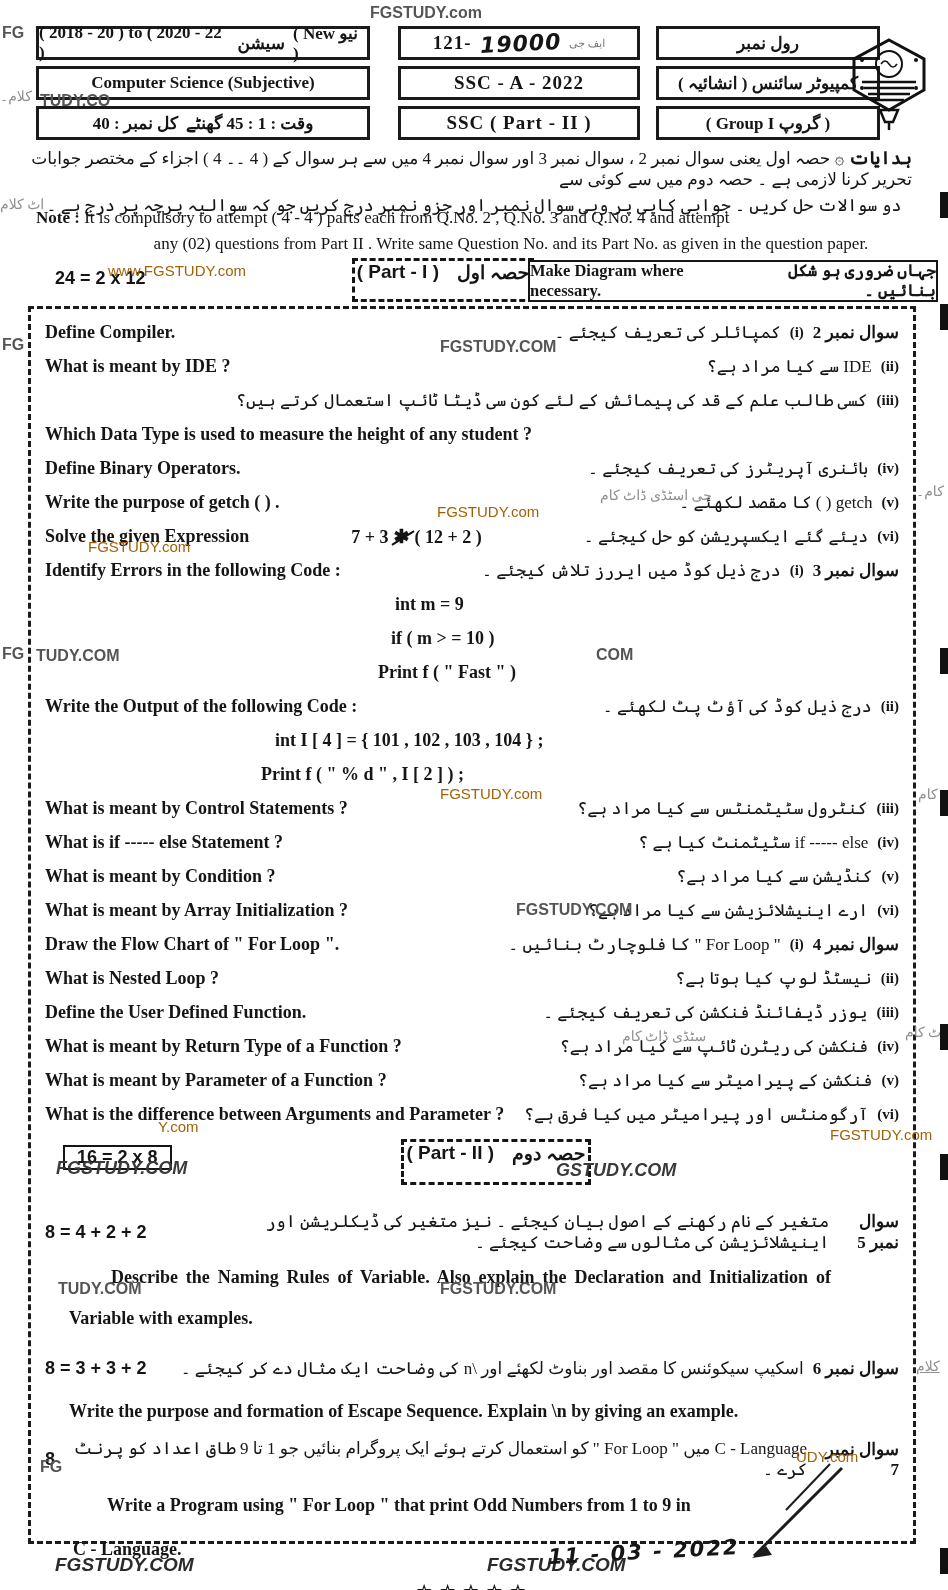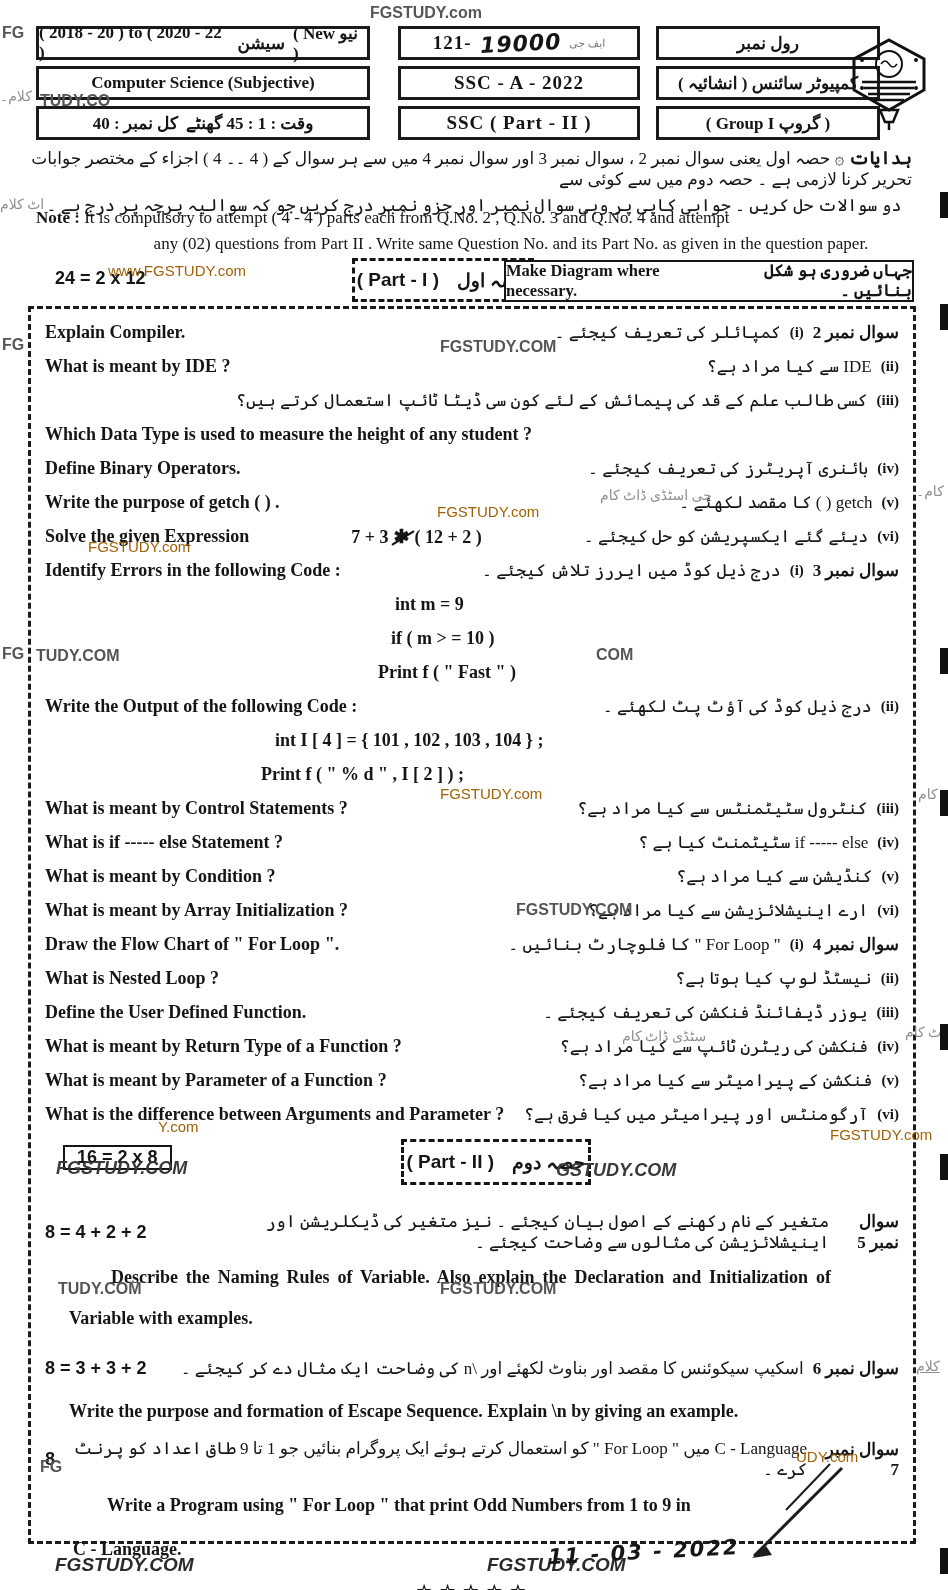--- a/index.html
+++ b/index.html
@@ -29,26 +29,26 @@
   
   .instr{position:absolute;left:30px;top:147px;width:888px;z-index:1;font-size:17px;}
   .instr-l1{direction:rtl;text-align:right;padding-right:6px;}
   .instr-l2{direction:rtl;text-align:center;margin-top:5px;}
   .instr-label{font-weight:bold;font-size:18px;}
   .note{position:absolute;left:36px;top:205px;width:884px;z-index:1;font-size:17px;line-height:26px;}
   .note-l2{padding-left:66px;text-align:center;}
   
   .p1-marks{position:absolute;left:55px;top:268px;z-index:1;font-family:"Liberation Sans",sans-serif;
             font-weight:bold;font-size:18px;}
-  .part-box{border:3px dashed #151515;display:flex;align-items:center;justify-content:center;gap:18px;
+  .part-box{border:3px dashed #151515;display:flex;justify-content:center;gap:18px;
             background:#fff;box-sizing:border-box;}
   .p1-box{position:absolute;left:352px;top:258px;width:182px;height:44px;z-index:2;}
   .part-en{font-family:"Liberation Sans",sans-serif;font-weight:bold;font-size:19px;white-space:nowrap;}
   .part-ur{font-weight:bold;font-size:19px;white-space:nowrap;}
-  .diagram-box{position:absolute;left:504px;top:260px;width:410px;height:42px;border:2.5px solid #151515;
+  .diagram-box{position:absolute;left:528px;top:260px;width:410px;height:42px;border:2.5px solid #151515;
                display:flex;align-items:center;justify-content:center;gap:6px;z-index:2;background:#fff;
                font-weight:bold;font-size:16.5px;box-sizing:border-box;}
   
   .main-box{position:absolute;left:28px;top:306px;width:888px;height:1238px;border:3px dashed #1c1c1c;
             box-sizing:border-box;padding:6px 12px 0 12px;z-index:1;background:transparent;}
   .qrow{display:flex;justify-content:space-between;align-items:center;height:34px;padding:0 2px;}
   .en{font-weight:bold;font-size:18px;white-space:nowrap;}
   .ur-side{direction:rtl;display:flex;align-items:center;gap:9px;font-size:17px;white-space:nowrap;}
   .qlabel{font-weight:bold;font-size:17px;}
   .num{font-size:15px;font-weight:bold;}
@@ -198,21 +198,21 @@
     <span class="part-ur">حصہ اول</span>
   </div>
   <div class="diagram-box">
     <span>Make Diagram where  necessary. </span>
     <span class="rtl">جہاں ضروری ہو شکل بنائیں ۔</span>
   </div>
 
   <div class="main-box">
 
     <div class="qrow">
-      <span class="en">Explain Compiler.</span>
+      <span class="en">Define Compiler.</span>
       <span class="ur-side">
         <span class="qlabel">سوال نمبر 2</span>
         <span class="num">(i)</span>
         <span>کمپائلر کی تعریف کیجئے ۔</span>
       </span>
     </div>
     <div class="qrow">
       <span class="en">What is meant by IDE ?</span>
       <span class="ur-side">
         <span class="num">(ii)</span>

